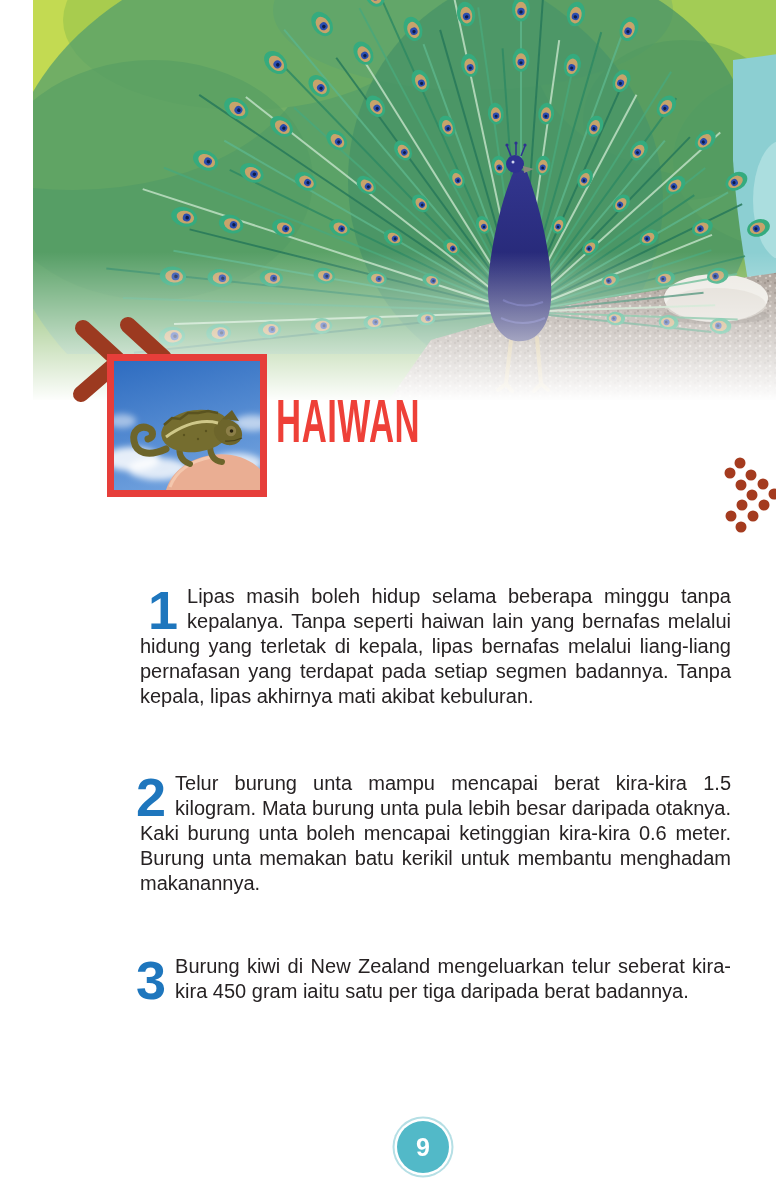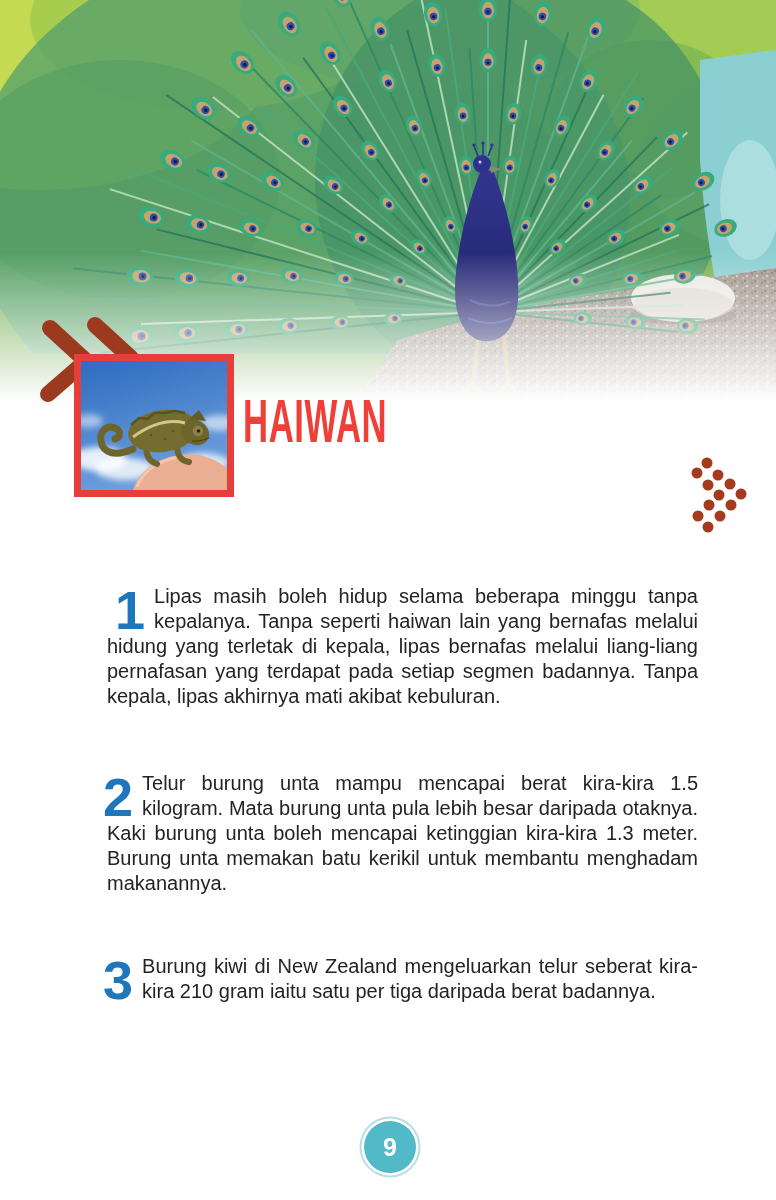--- a/index.html
+++ b/index.html
@@ -1,18 +1,18 @@
 <!DOCTYPE html>
 <html><head>
 <meta charset="utf-8">
 <style>
   html,body{margin:0;padding:0;}
   body{width:776px;height:1200px;position:relative;background:#ffffff;overflow:hidden;
        font-family:"Liberation Sans", sans-serif;}
-  .page{position:absolute;inset:0;background:#fff;}
+  .page{position:absolute;inset:0;background:#fff;margin-left:33px;}
 
   
   .hero{position:absolute;left:0;top:0;width:776px;height:400px;z-index:1;}
 
   
   .chevrons{position:absolute;left:24px;top:314px;z-index:2;}
 
   
   .thumb{position:absolute;left:74px;top:354px;width:146px;height:129px;
          border:7px solid #e63e3a;background:#5e93d6;z-index:3;}
@@ -311,24 +311,24 @@
         <circle cx="10" cy="64" r="5.5"></circle>
       </g>
     </svg>
   </div>
 
   <div class="fact f1">
     <span class="num">1</span><span>Lipas masih boleh hidup selama beberapa minggu tanpa kepalanya. Tanpa seperti haiwan lain yang bernafas melalui hidung yang terletak di kepala, lipas bernafas melalui liang-liang pernafasan yang terdapat pada setiap segmen badannya. Tanpa kepala, lipas akhirnya mati akibat kebuluran.</span>
   </div>
 
   <div class="fact f2">
-    <span class="num">2</span><span>Telur burung unta mampu mencapai berat kira-kira 1.5 kilogram. Mata burung unta pula lebih besar daripada otaknya. Kaki burung unta boleh mencapai ketinggian kira-kira 1.3 meter. Burung unta memakan batu kerikil untuk membantu menghadam makanannya.</span>
+    <span class="num">2</span><span>Telur burung unta mampu mencapai berat kira-kira 1.5 kilogram. Mata burung unta pula lebih besar daripada otaknya. Kaki burung unta boleh mencapai ketinggian kira-kira 0.6 meter. Burung unta memakan batu kerikil untuk membantu menghadam makanannya.</span>
   </div>
 
   <div class="fact f3">
-    <span class="num">3</span><span>Burung kiwi di New Zealand mengeluarkan telur seberat kira-kira 210 gram iaitu satu per tiga daripada berat badannya.</span>
+    <span class="num">3</span><span>Burung kiwi di New Zealand mengeluarkan telur seberat kira-kira 450 gram iaitu satu per tiga daripada berat badannya.</span>
   </div>
 
   <div class="pagenum">
     <span>9</span>
   </div>
 
 </div>
 
 </body></html>

